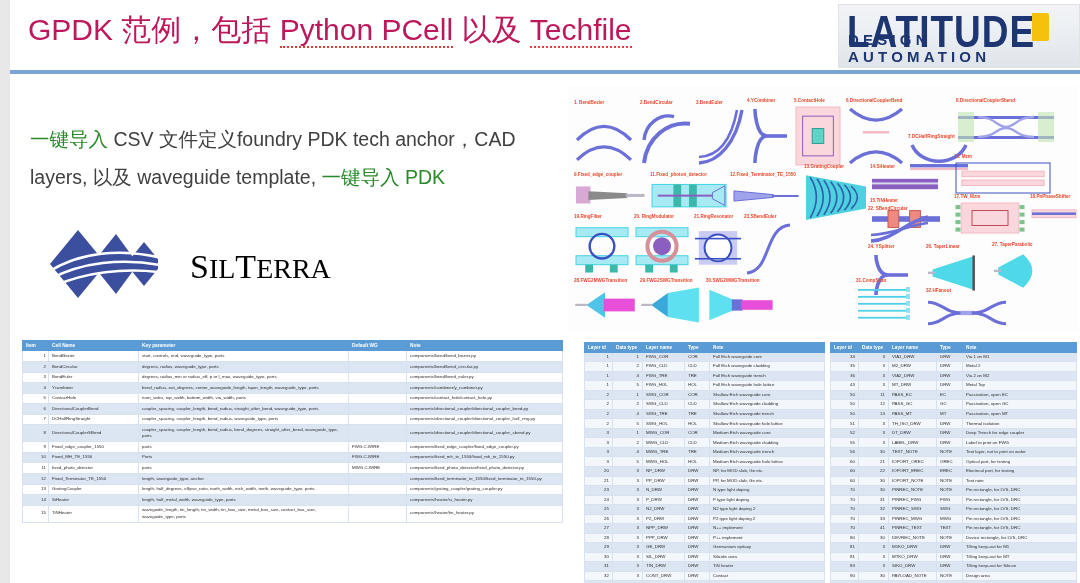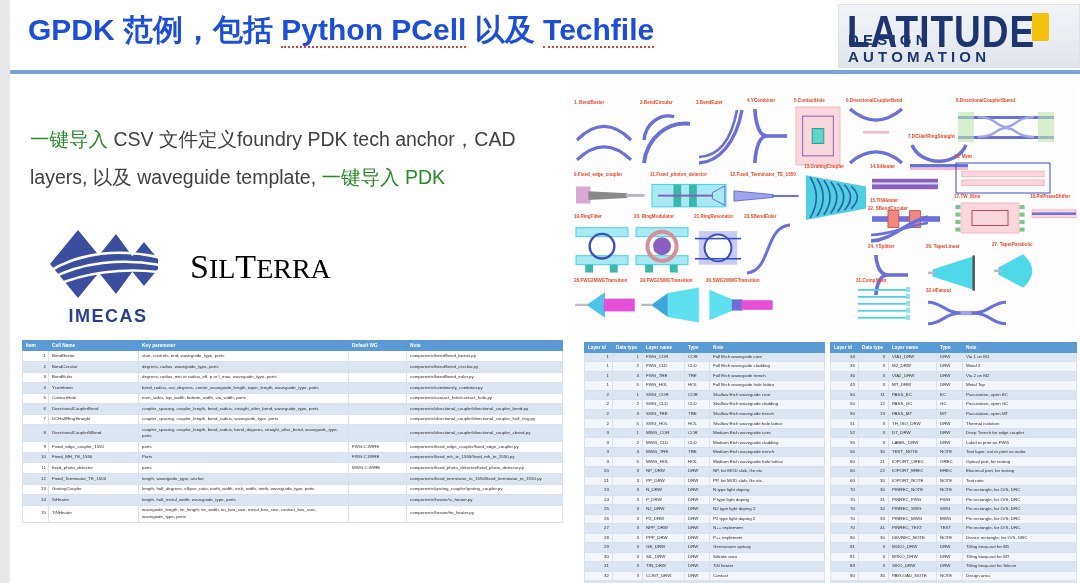--- a/index.html
+++ b/index.html
@@ -11,21 +11,21 @@
   }
   .slide{position:relative;width:1080px;height:583px;background:#fff;overflow:hidden;}
 
   
   .gutter{position:absolute;left:0;top:0;width:10px;height:583px;background:#e8e8e8;}
 
   
   .header{position:absolute;left:10px;top:0;width:1070px;height:72px;background:#fff;}
   .title{
     position:absolute;left:18px;top:10px;
-    font-size:30px;font-weight:bold;color:#1d4ed8;
+    font-size:30px;font-weight:normal;color:#be185d;
     letter-spacing:0px;white-space:nowrap;
   }
   .title .red-underline{
     border-bottom:2px dotted #e03a3a;
   }
   .hdr-rule{position:absolute;left:10px;top:70px;width:1070px;height:4px;background:#7aa6d6;}
 
   
   .logo-lat{
     position:absolute;right:0;top:4px;width:240px;height:62px;
@@ -156,21 +156,20 @@
         </g>
         <g stroke="#ffffff" stroke-width="2.6" fill="none">
           <path d="M8,50 C40,30 80,26 122,36"></path>
           <path d="M10,57 C42,40 82,36 120,43"></path>
           <path d="M14,64 C46,50 84,46 118,50"></path>
         </g>
         <g fill="#ffffff">
           <polygon points="118,34 128,41 118,48"></polygon>
         </g>
       </svg>
-      <div class="cap">IMECAS</div>
     </div>
     <div class="silterra">
       <span class="big">S</span><span>IL</span><span class="big">T</span><span>ERRA</span>
     </div>
   </div>
 
   <div class="gallery">
       <div class="cmp" style="left: 6px; top: 14px; width: 60px; height: 68px;">
         <div class="lbl">1. BendBezier</div>
         <div class="art"><svg width="60" height="60" viewBox="0 0 60 60">

